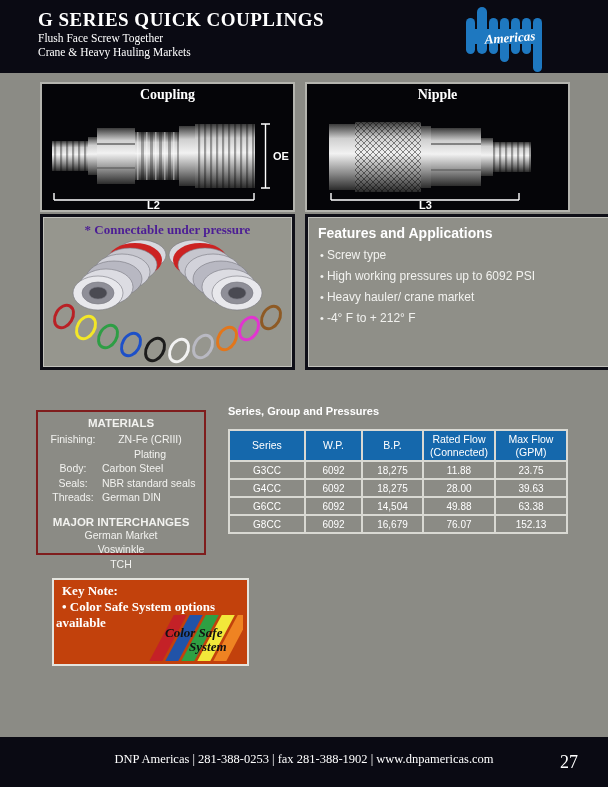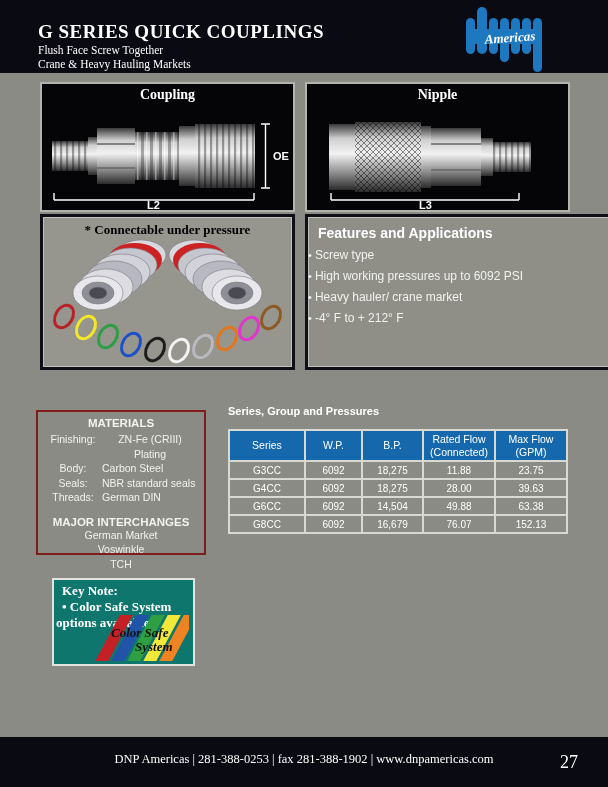--- a/index.html
+++ b/index.html
@@ -6,71 +6,71 @@
   html,body { background:#555; }
   .page {
     position: relative; width: 608px; height: 787px;
     background: #8b8b85; overflow: hidden;
     font-family: "Liberation Sans", sans-serif;
     margin: 0 auto;
   }
   
   .hdr { position:absolute; left:0; top:0; width:608px; height:73px; background:#0a0a13; }
   .hdr-text { position:absolute; left:38px; top:9px; color:#fff; font-family:"Liberation Serif", serif; }
-  .hdr-title { font-size:19px; font-weight:bold; letter-spacing:.5px; line-height:22px;margin-top:12px; }
+  .hdr-title { font-size:19px; font-weight:bold; letter-spacing:.5px; line-height:22px; }
   .hdr-sub { font-size:11.5px; line-height:14px; font-weight:normal; }
   .logo { position:absolute; right:52px; top:4px; width:96px; height:68px; }
   .logo svg { position:absolute; inset:0; }
   .logo-region {
     position:absolute; left:8px; top:26px; width:84px; text-align:center;
     font-family:"Liberation Serif", serif; font-style:italic; font-weight:bold;
     font-size:13px; color:#fff; transform:rotate(-4deg);
   }
   
   .panel-dark { position:absolute; background:#050508; border:2px solid #b4b4ae; }
   .pd-title { text-align:center; color:#fff; font-family:"Liberation Serif", serif;
               font-weight:bold; font-size:14px; margin-top:3px; }
   #coupling-panel { left:40px; top:82px; width:255px; height:130px; }
   #nipple-panel   { left:305px; top:82px; width:265px; height:130px; }
   .pd-art { position:absolute; left:0; top:20px; }
   
   .panel-gray { position:absolute; border:3px solid #0f0f17; box-shadow: inset 0 0 0 1px #c2c2bc; }
   #connectable-panel { left:40px; top:214px; width:255px; height:156px; background:#96968e; }
   #features-panel    { left:305px; top:214px; width:307px; height:156px; background:#8f8f88; }
-  .cn-title { text-align:center; color:#000000; font-family:"Liberation Serif", serif;
+  .cn-title { text-align:center; color:#4c1d95; font-family:"Liberation Serif", serif;
               font-weight:bold; font-size:13px; margin-top:5px; }
   .cn-art { position:absolute; left:0; top:20px; }
   .ring { position:absolute; width:20px; height:27px; border:3px solid #000;
           border-radius:50%; transform:rotate(30deg); }
   .r0{left:11px;top:86px} .r1{left:33px;top:97px} .r2{left:55px;top:106px}
   .r3{left:78px;top:114px} .r4{left:102px;top:119px} .r5{left:126px;top:120px}
   .r6{left:150px;top:116px} .r7{left:174px;top:108px} .r8{left:196px;top:98px}
   .r9{left:218px;top:87px}
   .ft-title { color:#fff; font-weight:bold; font-size:14px; padding:8px 0 4px 10px; }
-  .ft-list { list-style:none; }
+  .ft-list { list-style:none; padding-left:12px; }
   .ft-list li { color:#f2f2ef; font-size:12px; line-height:21px; }
   .ft-list li::before { content:"• "; font-size:11px; }
   
   .materials { position:absolute; left:36px; top:410px; width:170px; height:145px;
                border:2px solid #7f1d1d; padding:5px 6px; color:#f2f2ef; font-size:10.5px;text-align:center; }
   .mat-title { font-weight:bold; font-size:11.5px; margin-bottom:3px; }
   .mat-row { display:flex; line-height:14.5px; }
   .mat-label { width:58px; flex:0 0 58px; }
   .mi-title { font-weight:bold; font-size:11.5px; margin-top:11px; }
   .mi-item { line-height:14.5px; }
   
   .tbl-title { position:absolute; left:228px; top:405px; color:#fff; font-weight:bold; font-size:11px; }
   .ptable { position:absolute; left:228px; top:429px; border-collapse:collapse; table-layout:fixed; }
   .ptable th, .ptable td { border:2px solid #d9d9d3; text-align:center; }
   .ptable th { background:#1568ac; color:#fff; font-weight:normal; font-size:10.5px;
                height:31px; white-space:pre-line; line-height:13px; }
   .ptable td { color:#fff; font-size:10px; height:18px; }
   
-  .keynote { position:absolute; left:52px; top:578px; width:143px; height:88px;
-             background:#0f766e; border:2px solid #e4e4de; color:#fff;
+  .keynote { position:absolute; left:52px; top:578px; width:197px; height:88px;
+             background:#c2410c; border:2px solid #e4e4de; color:#fff;
              font-family:"Liberation Serif", serif; }
   .kn-title { font-weight:bold; font-size:13px; padding:3px 0 0 8px; }
   .kn-item { font-weight:bold; font-size:13px; line-height:16px; padding:0 2px; text-indent:6px; }
   .cs-logo { position:absolute; right:4px; bottom:3px; width:96px; height:46px; overflow:hidden; }
   .cs-stripe { position:absolute; top:-6px; width:13px; height:60px; transform:skewX(-28deg); }
   .cs-s0{left:14px} .cs-s1{left:30px} .cs-s2{left:46px} .cs-s3{left:62px} .cs-s4{left:78px}
   .cs-line1 { position:absolute; left:18px; top:10px; font-family:"Liberation Serif", serif;
               font-style:italic; font-weight:bold; font-size:13px; color:#111; white-space:nowrap; }
   .cs-line2 { position:absolute; left:42px; top:24px; font-family:"Liberation Serif", serif;
               font-style:italic; font-weight:bold; font-size:13px; color:#111; white-space:nowrap; }

